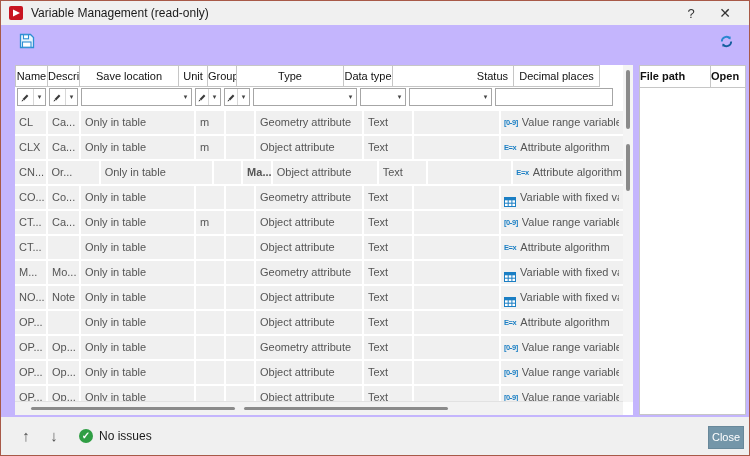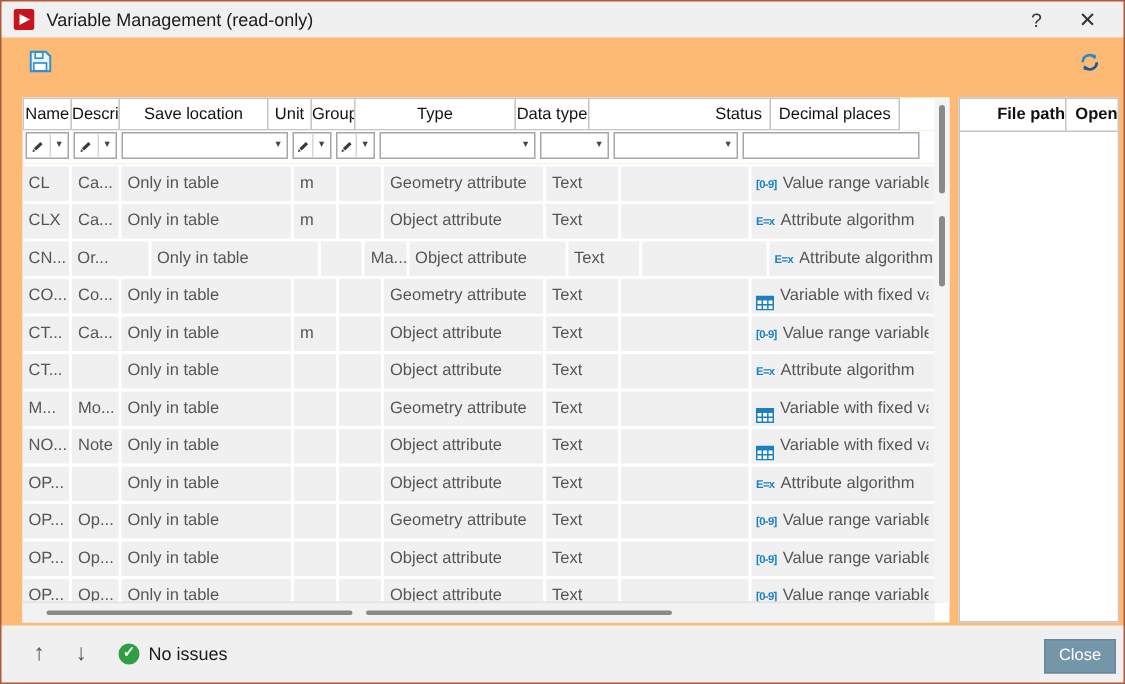--- a/index.html
+++ b/index.html
@@ -1,16 +1,16 @@
 <!DOCTYPE html>
 <html><head>
 <meta charset="utf-8">
 <style>
   html,body{margin:0;padding:0;background:#cfcfcf;font-family:"Liberation Sans",sans-serif;}
-  .dialog{position:relative;width:748px;height:454px;background:#fdba74;border:1px solid #a85948;overflow:hidden;}
+  .dialog{position:relative;width:748px;height:454px;background:#c4b5fd;border:1px solid #a85948;overflow:hidden;}
 
   
   .titlebar{position:absolute;top:0;left:0;right:0;height:24px;background:#f0f0f0;display:flex;align-items:center;padding-left:8px;box-sizing:border-box;}
   .titlebar .title{margin-left:8px;font-size:12px;color:#1a1a1a;}
   .tbtn{position:absolute;top:0;height:24px;width:32px;display:flex;align-items:center;justify-content:center;font-size:13px;color:#333;cursor:default;}
   .tbtn.help{right:42px;}
   .tbtn.closex{right:8px;font-size:14px;}
 
   
   .toolbtn{position:absolute;width:22px;height:22px;display:flex;align-items:center;justify-content:center;}
@@ -42,33 +42,33 @@
 
   
   .vscroll{position:absolute;top:0;right:0;width:10px;height:337px;background:#f4f4f4;z-index:3;}
   .vthumb{position:absolute;left:3px;width:4px;background:#8a8a8a;border-radius:2px;}
   .hscroll{position:absolute;left:0;right:10px;bottom:0;height:13px;background:#f2f2f2;border-top:1px solid #e2e2e2;z-index:4;}
   .hthumb{position:absolute;top:5px;height:3px;background:#8a8a8a;border-radius:2px;}
 
   
   .right-panel{position:absolute;left:638px;top:64px;width:107px;height:350px;background:#fff;border:1px solid #c6c6c6;box-sizing:border-box;}
   .rp-head{display:flex;height:22px;}
-  .rp-cell{box-sizing:border-box;border-right:1px solid #c6c6c6;border-bottom:1px solid #c6c6c6;font-size:11px;font-weight:bold;color:#111;text-align:right;line-height:21px;overflow:hidden;white-space:nowrap;}
+  .rp-cell{box-sizing:border-box;border-right:1px solid #c6c6c6;border-bottom:1px solid #c6c6c6;font-size:11px;font-weight:bold;color:#111;text-align:left;line-height:21px;overflow:hidden;white-space:nowrap;}
   .rp-cell.filepath{width:71px;}
   .rp-cell.open{flex:1;border-right:none;}
   .rp-body{height:326px;background:#fff;}
 
   
   .footer{position:absolute;left:0;right:0;bottom:0;height:38px;background:#f0f0f0;display:flex;align-items:center;padding-left:16px;box-sizing:border-box;}
   .arrowbtn{font-size:15px;color:#555;width:18px;text-align:center;line-height:18px;}
   .arrowbtn.down{margin-left:10px;}
   .statusok{display:flex;align-items:center;margin-left:16px;}
   .checkicon{width:14px;height:14px;border-radius:50%;background:#2f9e44;color:#fff;font-size:10px;font-weight:bold;text-align:center;line-height:14px;}
   .statusok .stat-label{margin-left:6px;font-size:12px;color:#1a1a1a;}
-  .closebtn{position:absolute;right:5px;bottom:6px;width:48px;height:23px;background:#7496a9;border:1px solid #68889a;color:#fff;font-size:11px;text-align:center;line-height:21px;box-sizing:border-box;}
+  .closebtn{position:absolute;right:5px;bottom:6px;width:36px;height:23px;background:#7496a9;border:1px solid #68889a;color:#fff;font-size:11px;text-align:center;line-height:21px;box-sizing:border-box;}
 </style>
 </head>
 <body>
 
 <div class="dialog">
 
   <div class="titlebar">
     <svg width="14" height="14">
       <rect width="14" height="14" rx="2" fill="#c81421"></rect>
       <path d="M4 3.4 L11 7 L4 10.6 Z" fill="#ffffff"></path>
@@ -227,21 +227,21 @@
           <div class="tcell status" style="width: 122px;">
             <span class="sicon">E=x</span>
             <span class="stext">Attribute algorithm</span>
           </div>
         </div>
         <div class="trow">
           <div class="tcell" style="width: 31px;">CN...</div>
           <div class="tcell" style="width: 52px;">Or...</div>
           <div class="tcell" style="width: 113px;">Only in table</div>
           <div class="tcell" style="width: 28px;"></div>
-          <div class="tcell" style="width: 28px;">Ma...</div>
+          <div class="tcell" style="width: 28px; font-weight: bold;">Ma...</div>
           <div class="tcell" style="width: 106px;">Object attribute</div>
           <div class="tcell" style="width: 48px;">Text</div>
           <div class="tcell" style="width: 85px;"></div>
           <div class="tcell status" style="width: 122px;">
             <span class="sicon">E=x</span>
             <span class="stext">Attribute algorithm</span>
           </div>
         </div>
         <div class="trow">
           <div class="tcell" style="width: 31px;">CO...</div>

